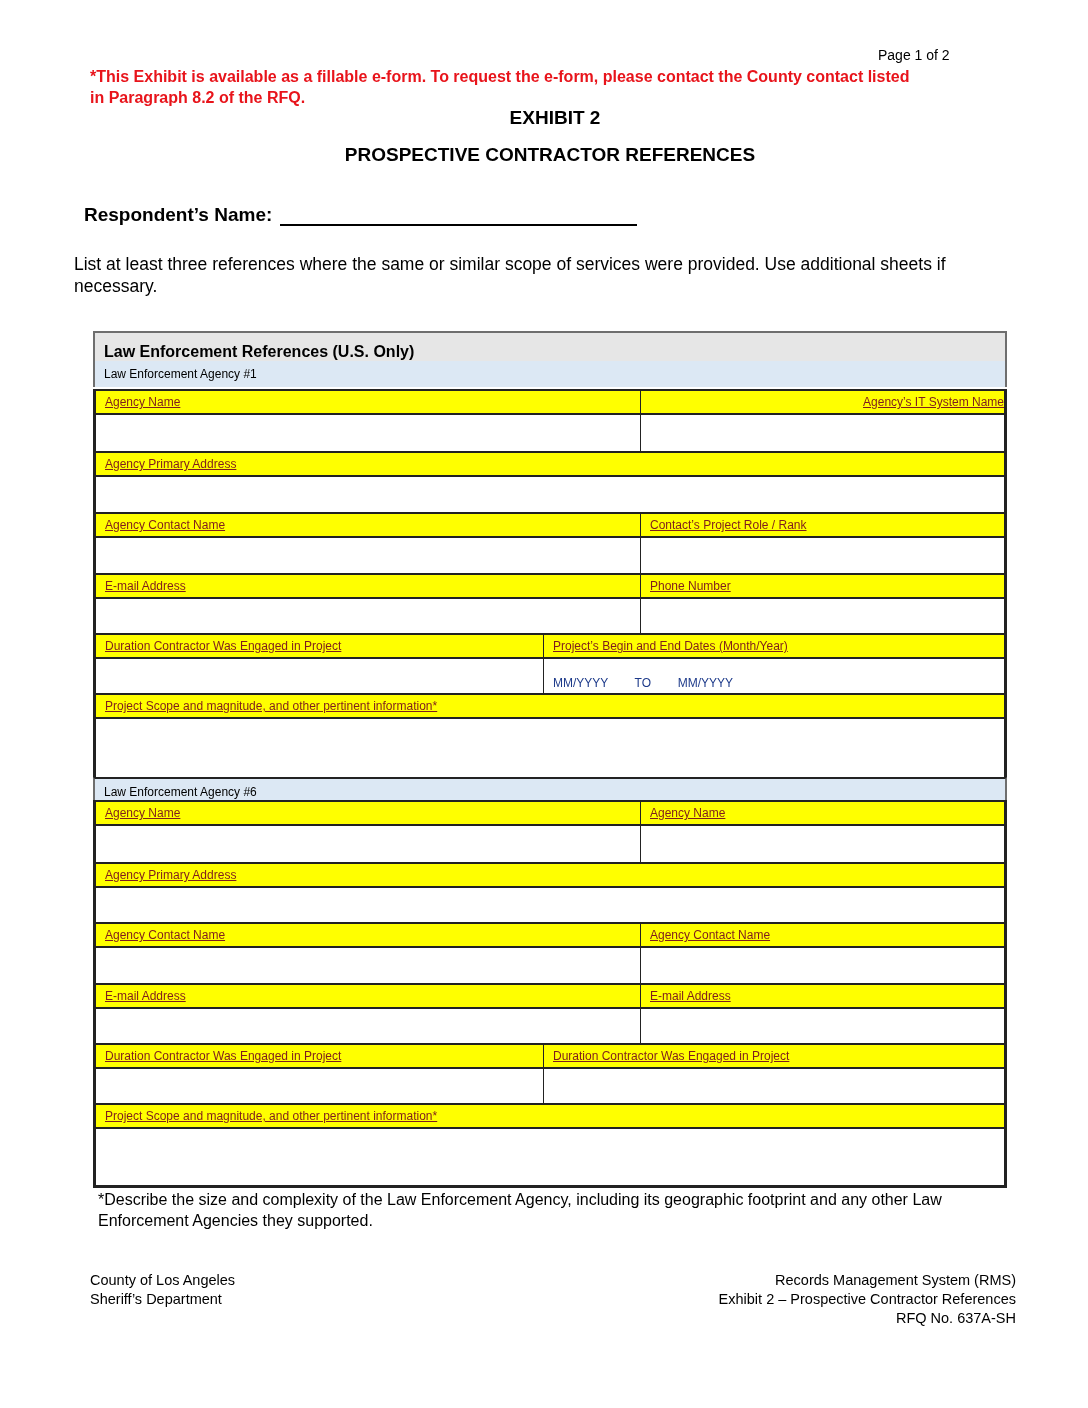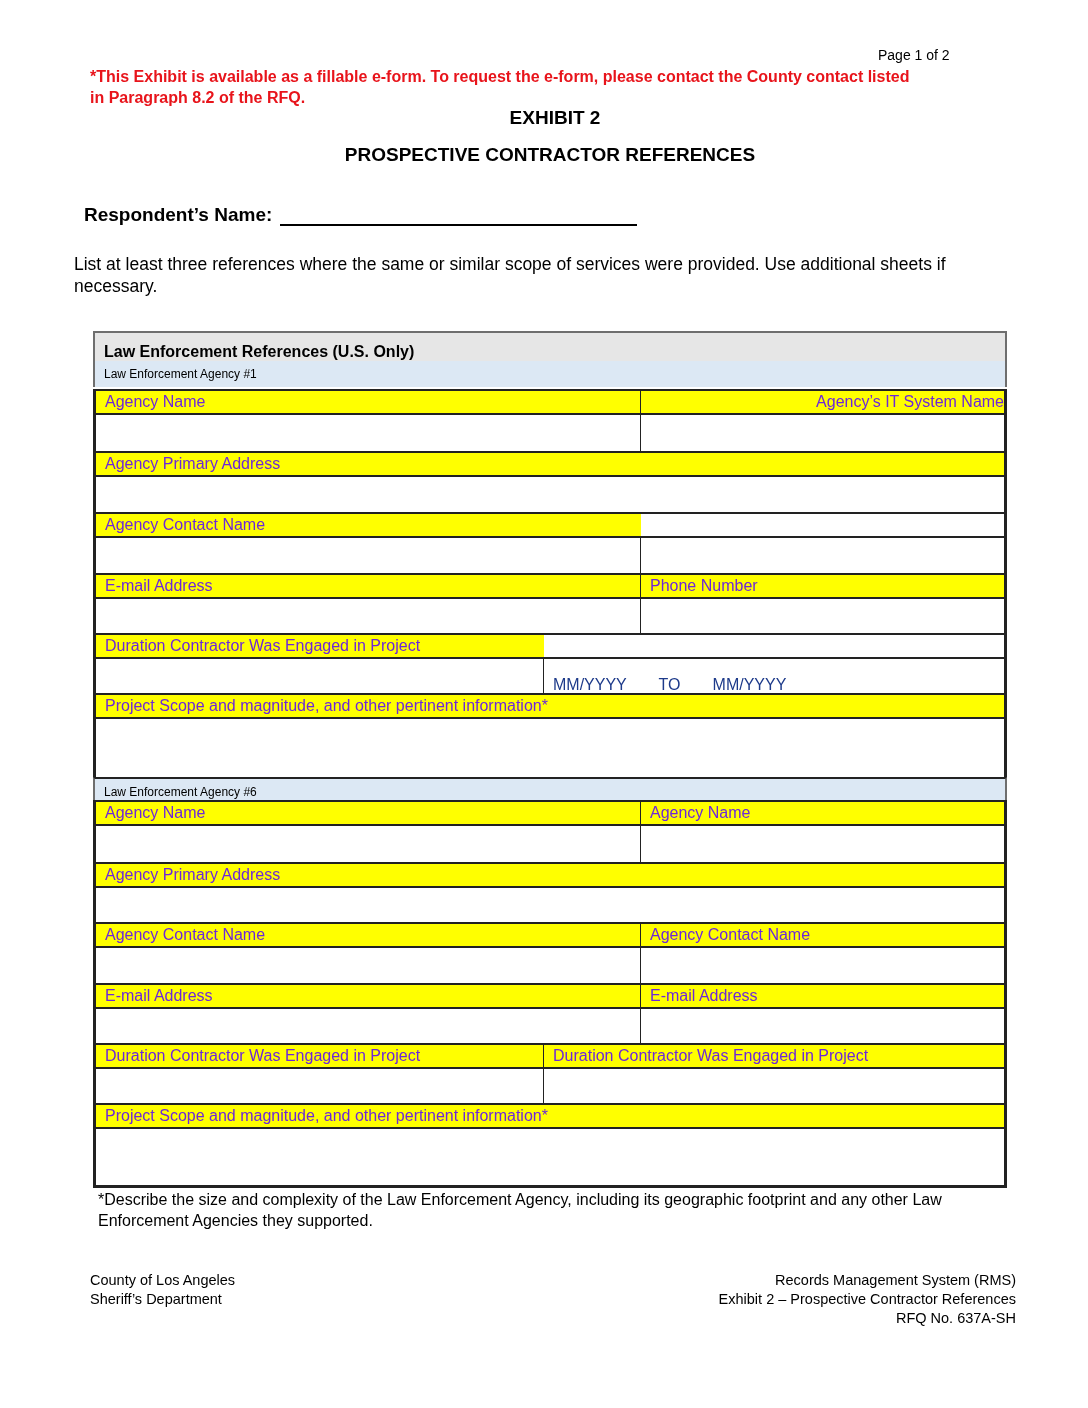--- a/index.html
+++ b/index.html
@@ -13,25 +13,25 @@
   .resp-line { display: inline-block; width: 357px; border-bottom: 2px solid #000; margin-left: 8px; height: 20px; }
   .instr { left: 74px; top: 253px; width: 930px; font-size: 17.5px; line-height: 22px; }
 
   
   .box { left: 93px; width: 914px; }
   .sec-head { top: 321px; height: 40px; background: #e6e6e6; border: 2px solid #6e6e6e; box-sizing: border-box; font-size: 16px; font-weight: bold; padding-left: 9px; line-height: 38px; margin-top: 10px; }
   .agency-head { height: 26px; background: #dce8f4; border-left: 2px solid #6e6e6e; border-right: 2px solid #6e6e6e; box-sizing: border-box; font-size: 12px; padding-left: 9px; line-height: 26px; }
   .row { position: absolute; left: 93px; width: 914px; display: flex; box-sizing: border-box; }
   .cell { box-sizing: border-box; border-right: 1px solid #222; height: 100%; }
   .cell:last-child { border-right: none; }
-  .lbl { background: #ffff00; font-size: 16px; padding-left: 9px; line-height: 22px; color: #6d28d9; }
+  .lbl { background: #ffff00; font-size: 12px; padding-left: 9px; line-height: 22px; color: #7f1d1d; text-decoration: underline; }
   .inp { background: #fff; }
   .lbl-row { border-top: 2px solid #222; border-left: 3px solid #222; border-right: 3px solid #222; height: 24px; }
   .inp-row { border-top: 2px solid #222; border-left: 3px solid #222; border-right: 3px solid #222; }
-  .date-hint { color: #1d3a8a; font-size: 16px; padding-left: 9px; padding-top: 17px; word-spacing: 2px; }
+  .date-hint { color: #1d3a8a; font-size: 12px; padding-left: 9px; padding-top: 17px; word-spacing: 2px; }
   .bottom-border { border-bottom: 3px solid #222; }
 
   .footnote { left: 98px; top: 1189px; width: 920px; font-size: 16px; line-height: 21px; }
   .foot-left { left: 90px; top: 1271px; font-size: 14.5px; line-height: 19px; }
   .foot-right { right: 72px; top: 1271px; font-size: 14.5px; line-height: 19px; text-align: right; }
 </style>
 </head>
 <body>
 
 <div class="abs page-num">Page 1 of 2</div>
@@ -59,37 +59,39 @@
 
 <div class="row lbl-row" style="top:451px;">
   <div class="cell lbl" style="flex:1;">Agency Primary Address</div>
 </div>
 <div class="row inp-row" style="top:475px;height:37px;">
   <div class="cell inp" style="flex:1;"></div>
 </div>
 
 <div class="row lbl-row" style="top:512px;">
   <div class="cell lbl" style="width:545px;">Agency Contact Name</div>
+  <div class="cell lbl" style="flex:1;">Contact’s Project Role / Rank</div>
 </div>
 <div class="row inp-row" style="top:536px;height:37px;">
   <div class="cell inp" style="width:545px;"></div>
   <div class="cell inp" style="flex:1;"></div>
 </div>
 
 <div class="row lbl-row" style="top:573px;">
   <div class="cell lbl" style="width:545px;">E-mail Address</div>
   <div class="cell lbl" style="flex:1;">Phone Number</div>
 </div>
 <div class="row inp-row" style="top:597px;height:36px;">
   <div class="cell inp" style="width:545px;"></div>
   <div class="cell inp" style="flex:1;"></div>
 </div>
 
 <div class="row lbl-row" style="top:633px;">
   <div class="cell lbl" style="width:448px;">Duration Contractor Was Engaged in Project</div>
+  <div class="cell lbl" style="flex:1;">Project’s Begin and End Dates (Month/Year)</div>
 </div>
 <div class="row inp-row" style="top:657px;height:36px;">
   <div class="cell inp" style="width:448px;"></div>
   <div class="cell inp date-hint" style="flex:1;white-space:pre;">MM/YYYY     TO     MM/YYYY</div>
 </div>
 
 <div class="row lbl-row" style="top:693px;">
   <div class="cell lbl" style="flex:1;">Project Scope and magnitude, and other pertinent information*</div>
 </div>
 <div class="row inp-row" style="top:717px;height:60px;">

